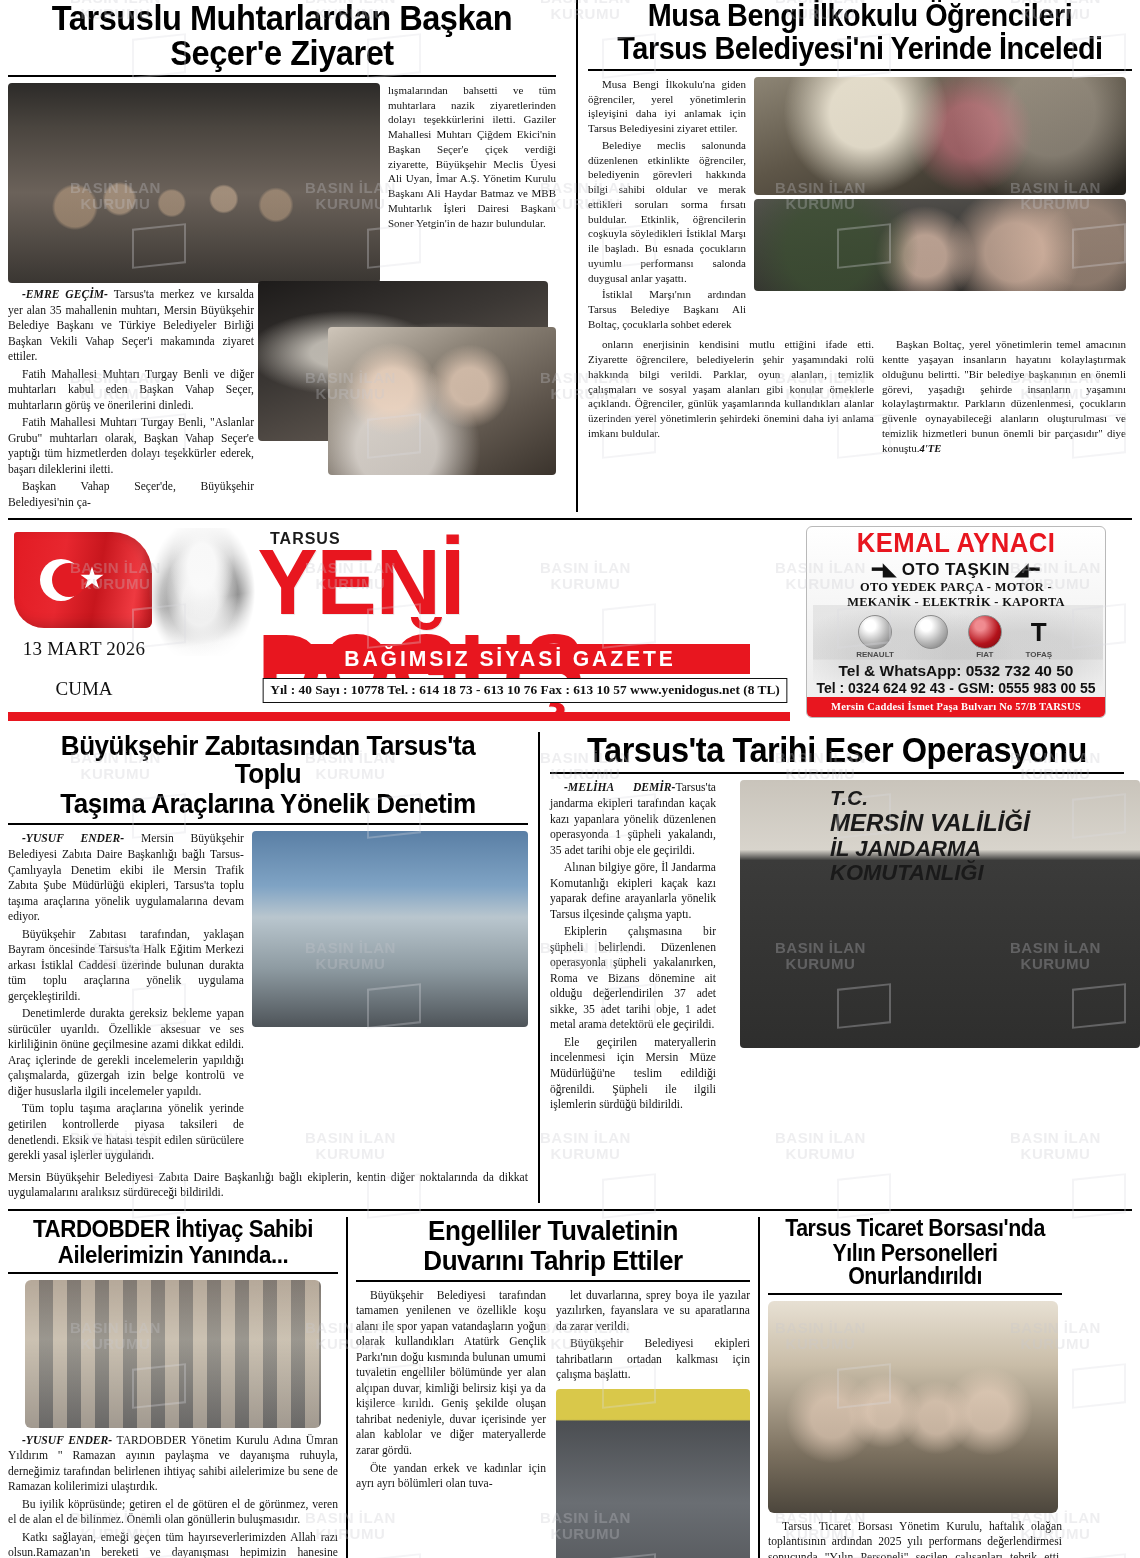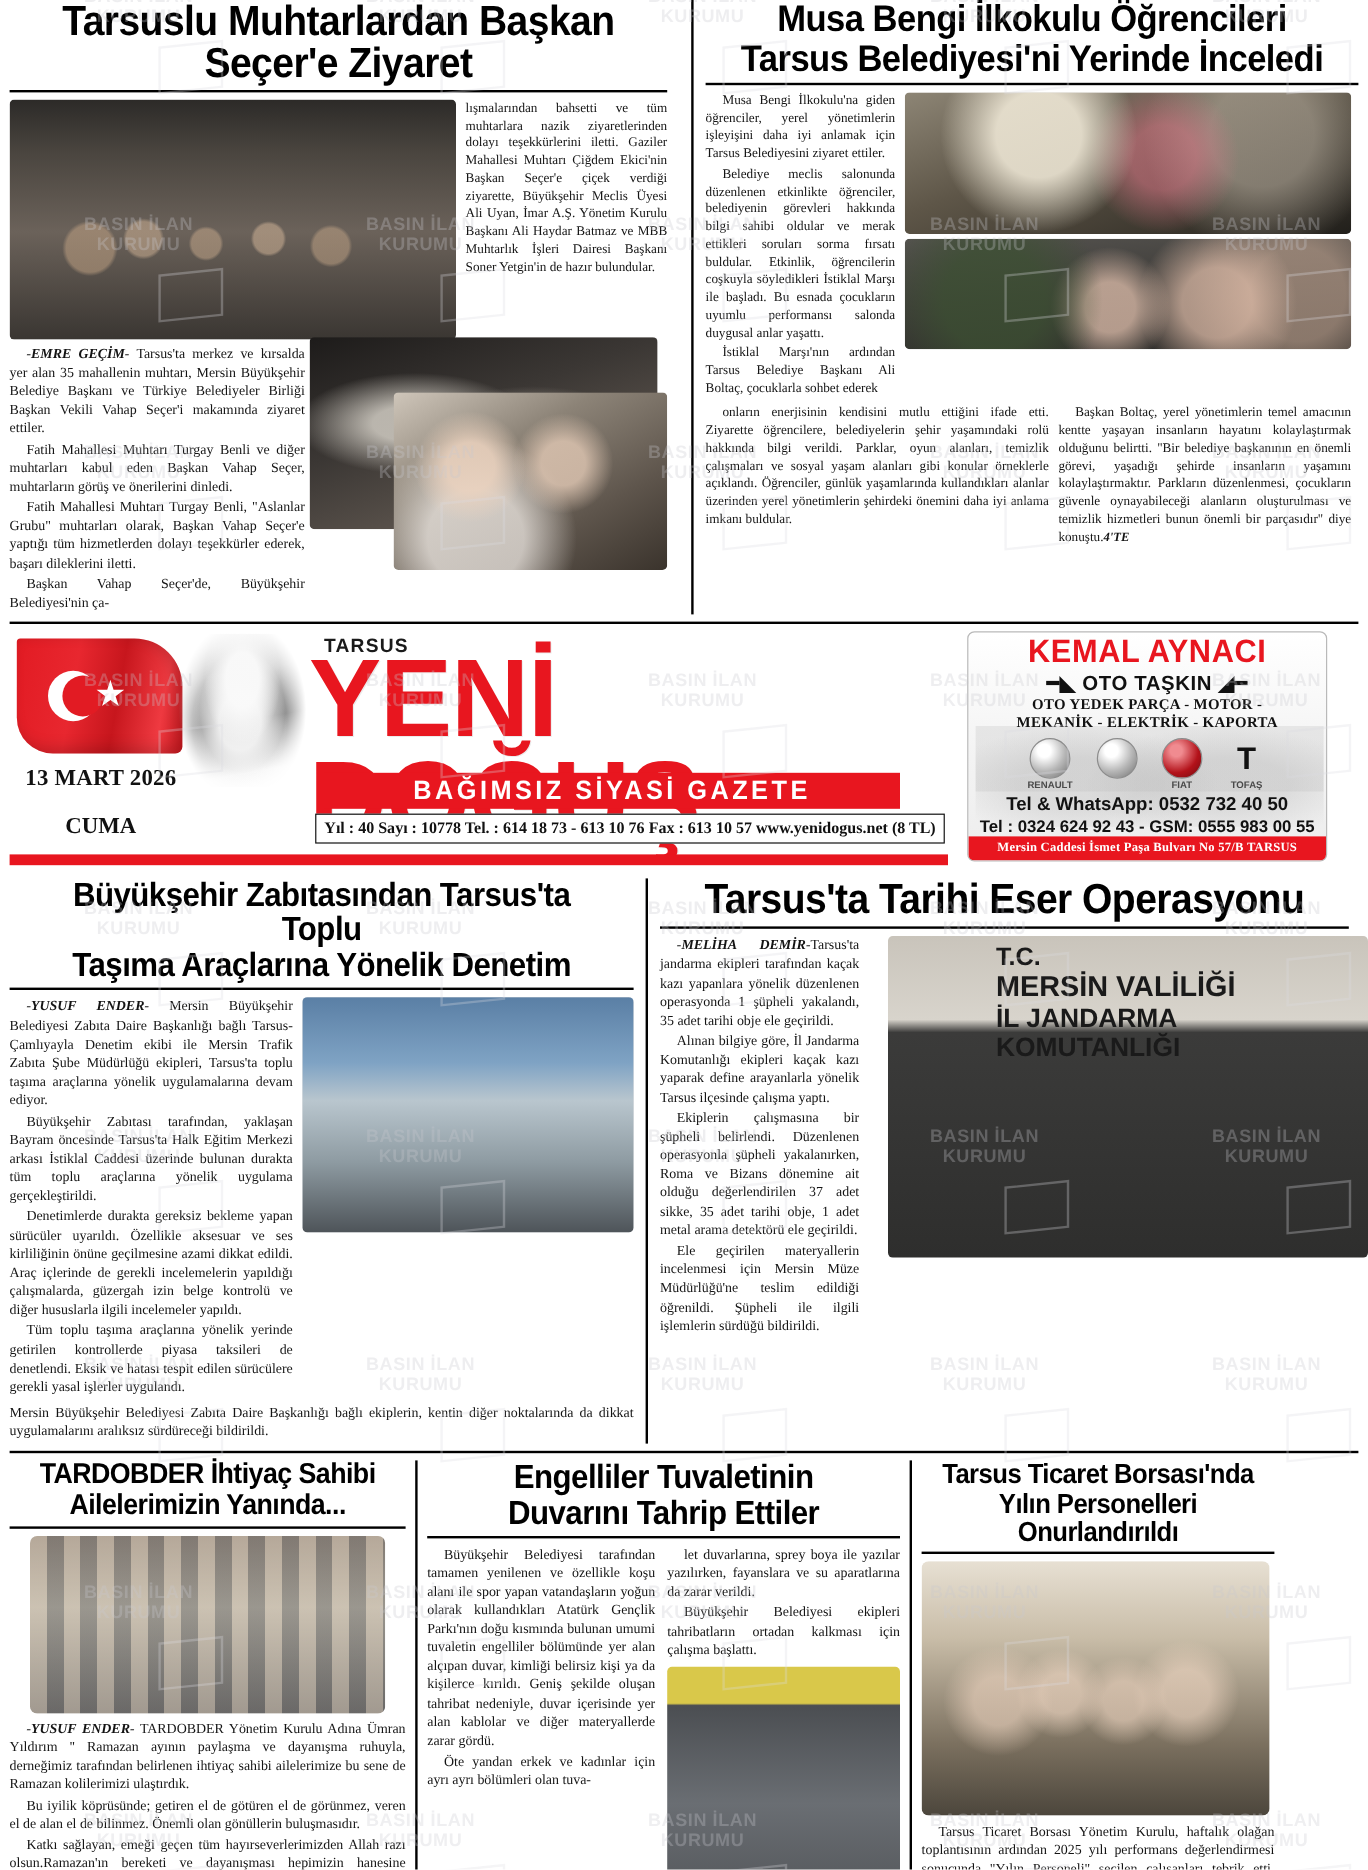--- a/index.html
+++ b/index.html
@@ -163,21 +163,21 @@
     content:""; position:absolute; left: 12px; top: 4px; width: 34px; height: 34px;
     border-radius: 50%; background: #e21b23;
   }
   .flag .star {
     position: absolute; left: 66px; top: 34px; width: 24px; height: 24px;
     background: #fff;
     clip-path: polygon(50% 0%, 61% 35%, 98% 35%, 68% 57%, 79% 91%, 50% 70%, 21% 91%, 32% 57%, 2% 35%, 39% 35%);
   }
   .datebox {
     position: absolute; left: 0; top: 112px; width: 152px; text-align: center;
-    font-family: "Liberation Serif", serif; font-weight: 700;
+    font-family: "Liberation Serif", serif; font-weight: 400;
   }
   .datebox .d1 { font-size: 19px; letter-spacing: .2px; }
   .datebox .d2 { font-size: 19px; margin-top: 18px; }
 
   .portrait {
     position: absolute; left: 140px; top: 2px; width: 108px; height: 128px;
     background:
       radial-gradient(ellipse at 50% 30%, rgba(250,250,250,.95) 0 18%, transparent 42%),
       radial-gradient(ellipse at 48% 58%, rgba(245,245,245,.9) 0 22%, transparent 50%),
       linear-gradient(170deg, #f3f3f3 0%, #cfcfcf 28%, #8d8d8d 56%, #f7f7f7 86%, #ffffff 100%);
@@ -414,21 +414,21 @@
       <hr class="rule">
       <div style="display:flex;gap:24px;">
         <div style="width:166px;">
           <div class="bt">
             <p><span class="byline">-MELİHA DEMİR-</span><span>Tarsus'ta jandarma ekipleri tarafından kaçak kazı yapanlara yönelik düzenlenen operasyonda 1 şüpheli yakalandı, 35 adet tarihi obje ele geçirildi.</span></p>
             <p>Alınan bilgiye göre, İl Jandarma Komutanlığı ekipleri kaçak kazı yaparak define arayanlarla yönelik Tarsus ilçesinde çalışma yaptı.</p>
             <p>Ekiplerin çalışmasına bir şüpheli belirlendi. Düzenlenen operasyonla şüpheli yakalanırken, Roma ve Bizans dönemine ait olduğu değerlendirilen 37 adet sikke, 35 adet tarihi obje, 1 adet metal arama detektörü ele geçirildi.</p>
             <p>Ele geçirilen materyallerin incelenmesi için Mersin Müze Müdürlüğü'ne teslim edildiği öğrenildi. Şüpheli ile ilgili işlemlerin sürdüğü bildirildi.</p>
           </div>
         </div>
-        <div style="width:336px;position:relative;">
+        <div style="width:336px;position:relative;font-style:italic;">
           <div class="photo ph-jandarma" style="width:400px;height:268px;border-radius:4px;">
             <div style="position:absolute;left:90px;top:6px;right:6px;color:#1a1a1a;font-family:'Liberation Sans',sans-serif;font-weight:700;line-height:1.12;">
               <div style="font-size:21px;">T.C.</div>
               <div style="font-size:24px;">MERSİN VALİLİĞİ</div>
               <div style="font-size:22px;">İL JANDARMA KOMUTANLIĞI</div>
             </div>
           </div>
         </div>
       </div>
     </div>

